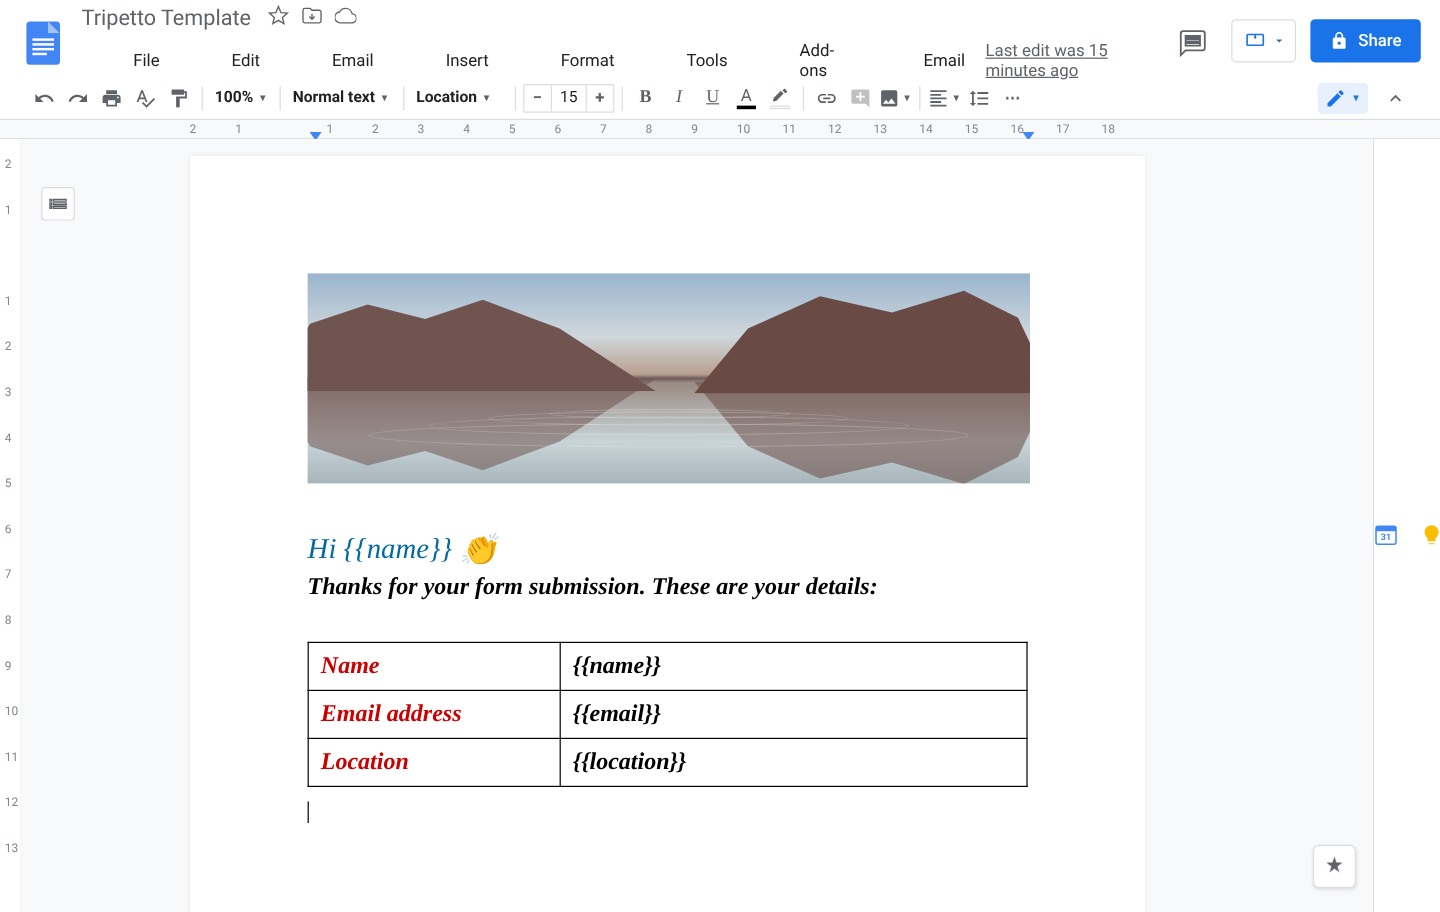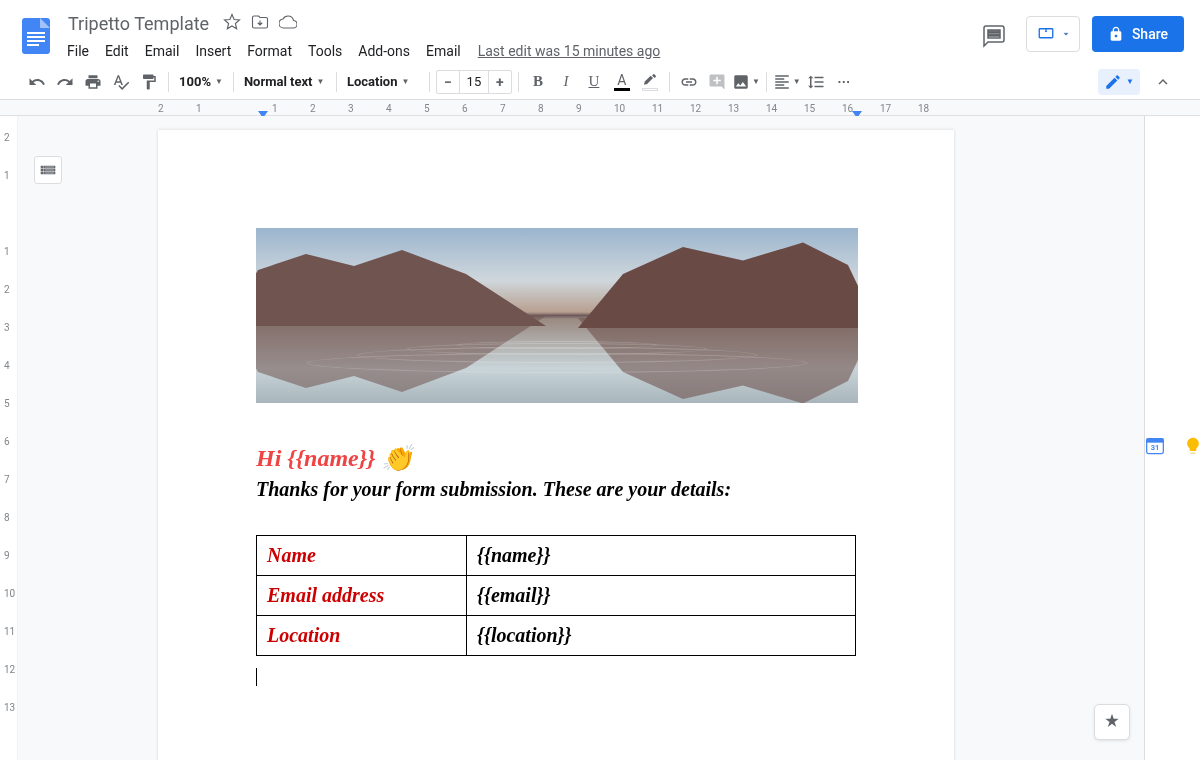--- a/index.html
+++ b/index.html
@@ -13,21 +13,21 @@
 .docs-logo-lines { position: absolute; left: 5px; top: 14px; width: 18px; }
 .docs-logo-lines span { display:block; height:2px; background:#fff; margin-bottom:2px; }
 
 .title-area { flex: 1; }
 .title-row { display: flex; align-items: center; gap: 6px; }
 .doc-title { font-size: 18px; color: #5f6368; padding: 2px 7px; border: 1px solid transparent; }
 .title-icons { display: flex; gap: 10px; align-items: center; color: #5f6368; }
 .title-icons svg { width: 18px; height: 18px; fill: #5f6368; }
 
 .menu-row { display: flex; align-items: center; gap: 2px; margin-top: 2px; }
-.menu-item { padding: 4px 7px; font-size: 14px; color: #202124; cursor: pointer; border-radius: 4px; }
+.menu-item { padding: 4px 7px; font-size: 14px; color: #202124; cursor: pointer; border-radius: 4px; margin-left: 44px; }
 .last-edit { color: #5f6368; font-size: 14px; text-decoration: underline; margin-left: 8px; cursor: pointer; }
 
 .header-right { display: flex; align-items: flex-start; gap: 12px; }
 .icon-btn { width: 40px; height: 40px; border-radius: 50%; display: flex; align-items: center; justify-content: center; cursor: pointer; color: #5f6368; }
 .icon-btn svg { width: 24px; height: 24px; fill: #5f6368; }
 
 .present-btn { border: 1px solid #dadce0; border-radius: 4px; padding: 7px 8px 7px 10px; display: flex; align-items: center; gap: 6px; cursor: pointer; height: 36px; }
 .present-btn svg { width: 18px; height: 18px; fill: #1a73e8; stroke: #1a73e8; }
 
 .share-btn { background: #1a73e8; color: #fff; border-radius: 4px; padding: 0 16px; height: 36px; display: flex; align-items: center; gap: 8px; font-size: 14px; font-weight: 500; cursor: pointer; }
@@ -72,21 +72,21 @@
 .page { width: 796px; min-height: 1030px; background: #fff; margin: 14px 0 20px 140px; box-shadow: 0 0 3px rgba(0,0,0,.15); padding: 98px 98px; position: relative; }
 
 .doc-image { width: 602px; height: 175px; background: linear-gradient(to bottom, #9bb5ce 0%, #cfd7dc 30%, #b8a090 48%, #6e5a5a 50%, #9a8a82 52%, #c8d4d8 80%, #a8b5ba 100%); position: relative; overflow: hidden; }
 .mtn-left { position: absolute; left: -30px; top: 18px; width: 320px; height: 80px; background: #705450; clip-path: polygon(0 100%, 10% 30%, 25% 10%, 40% 25%, 55% 5%, 75% 35%, 100% 100%); }
 .mtn-right { position: absolute; right: -20px; top: 10px; width: 300px; height: 90px; background: #6a4a45; clip-path: polygon(0 100%, 15% 40%, 35% 10%, 55% 25%, 75% 5%, 90% 30%, 100% 100%); }
 .mtn-left-r { position: absolute; left: -30px; top: 88px; width: 320px; height: 80px; background: #705450; opacity:.55; clip-path: polygon(0 0, 10% 70%, 25% 90%, 40% 75%, 55% 95%, 75% 65%, 100% 0); }
 .mtn-right-r { position: absolute; right: -20px; top: 90px; width: 300px; height: 90px; background: #6a4a45; opacity:.55; clip-path: polygon(0 0, 15% 60%, 35% 90%, 55% 75%, 75% 95%, 90% 70%, 100% 0); }
 .ripples { position:absolute; bottom:0; left:0; right:0; height:90px; }
 .ripples span { position:absolute; border:1px solid rgba(255,255,255,.2); border-radius:50%; left:50%; transform:translateX(-50%); }
 
-.greeting { font-family: 'Brush Script MT', cursive; font-size: 24px; font-weight: bold; font-style: italic; color: #ef4444; margin-top: 40px; display:flex; align-items:center; gap:6px; }
+.greeting { font-family: 'Brush Script MT', cursive; font-size: 24px; font-weight: normal; font-style: italic; color: #0369a1; margin-top: 40px; display:flex; align-items:center; gap:6px; }
 .greeting .wave { font-size: 26px; }
 .intro { font-family: 'Brush Script MT', cursive; font-size: 20px; font-style: italic; color: #000; margin-top: 4px; font-weight: bold; }
 
 .detail-table { border-collapse: collapse; width: 600px; margin-top: 34px; }
 .detail-table td { border: 1px solid #000; padding: 8px 10px; font-family: 'Brush Script MT', cursive; font-size: 20px; font-style: italic; font-weight: bold; }
 .detail-table td:first-child { color: #cc0000; width: 210px; }
 .detail-table td:last-child { color: #000; }
 
 .cursor { width: 1px; height: 18px; background: #000; margin-top: 12px; }
 

